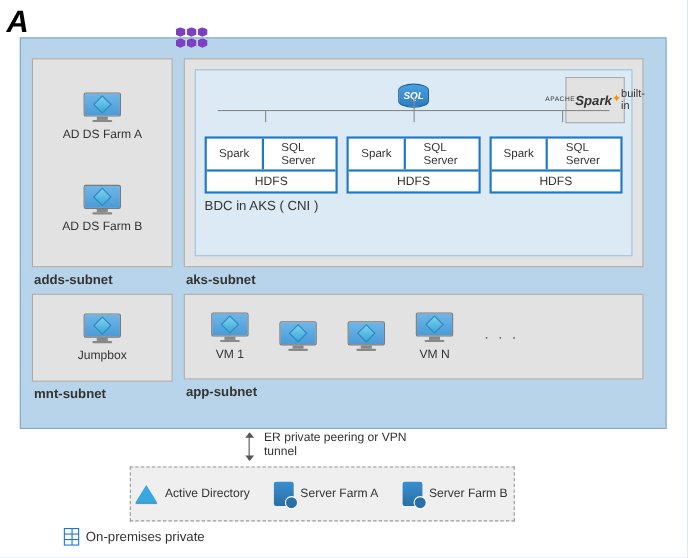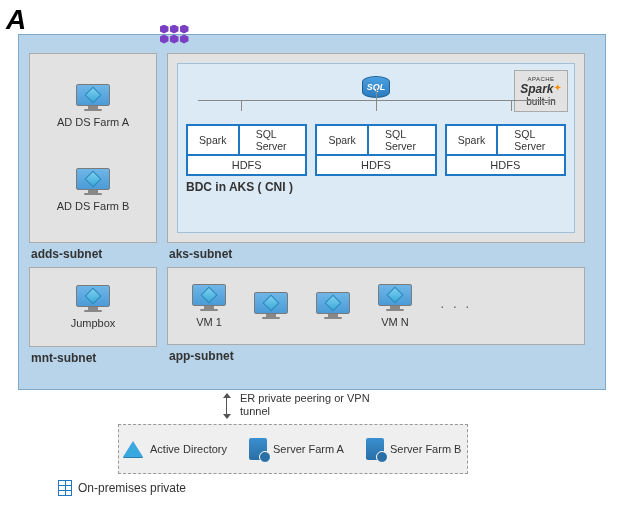--- a/index.html
+++ b/index.html
@@ -97,21 +97,21 @@
     border:1px solid #9ec0da;
     width: 398px; height: 170px;
     display:flex; flex-direction:column;
     padding:8px 8px 4px 8px;
     position:relative;
   }
   .spark-badge {
     position:absolute; top:6px; right:6px;
     width:54px; height:42px;
     background:#e2e2e2; border:1px solid #aaa;
-    display:flex; flex-direction:column; align-items:center; justify-content:center;
+    display:flex; flex-direction:row; align-items:center; justify-content:center;
     font-size:10px;
   }
   .spark-logo { font-size:12px; font-weight:bold; font-style:italic; }
   .spark-star { color:#ff8c00; font-size:10px; position:relative; top:-2px; }
 
   .sql-icon {
     width:28px; height:26px;
     margin: 0 auto;
     display:flex; align-items:flex-end; justify-content:center;font-style:italic;
   }
@@ -141,21 +141,21 @@
   .node-top { display:flex; height:28px; }
   .node-top > div {
     flex:1; display:flex; align-items:center; justify-content:center;
     font-size:10.5px; border-right:2px solid #1f78c4;
   }
   .node-top > div:last-child { border-right:none;margin-left:16px; }
   .node-bot {
     border-top:2px solid #1f78c4;
     text-align:center; font-size:11px; padding:3px 0;
   }
-  .bdc-caption { font-size:12px; font-weight:700; margin-top:4px; }
+  .bdc-caption { font-size:12px; font-weight:400; margin-top:4px; }
 
   
   .conn {
     position:absolute;
     top: 392px; left: 218px;
     width: 16px; height: 28px;
     display:flex; flex-direction:column; align-items:center; justify-content:center;
   }
   .conn .line { width:1px; height:24px; background:#555; position:relative; }
   .conn .line::before, .conn .line::after {

